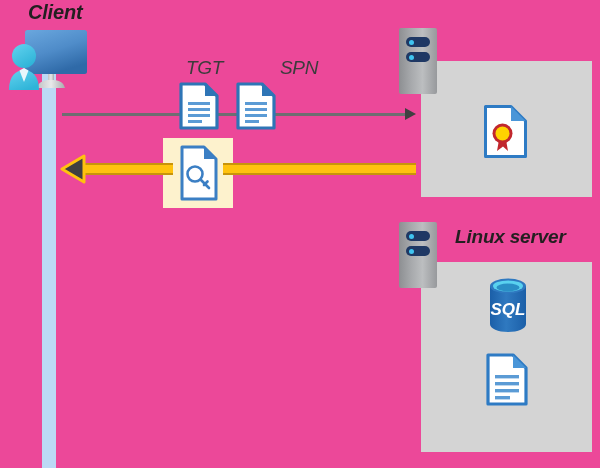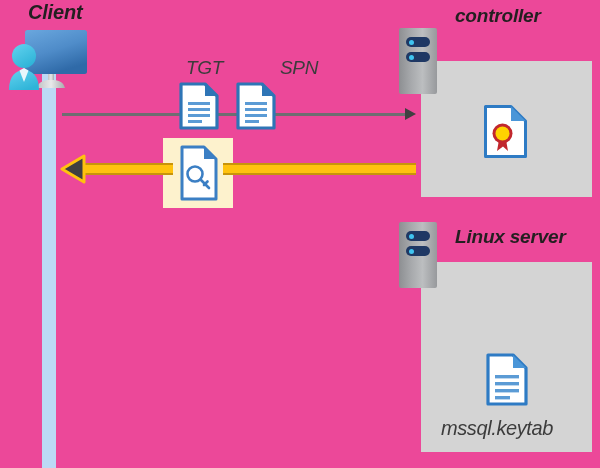--- a/index.html
+++ b/index.html
@@ -231,21 +231,20 @@
   <div class="abs server" id="dc-server">
     <div class="bay b1">
         <span class="led"></span>
       </div>
     <div class="bay b2">
         <span class="led"></span>
       </div>
   </div>
 
   <div class="abs title-bold" id="dc-label">
-    <div>controller</div>
   </div>
 
   <div class="abs docicon" style="left:483px; top:104px;">
     <svg width="45" height="55" viewBox="0 0 45 55" xmlns="http://www.w3.org/2000/svg">
       <path d="M2.5 2.5 H28 L42.5 17 V52.5 H2.5 Z" fill="#ffffff" stroke="#2e7bc4" stroke-width="3" stroke-linejoin="round"></path>
       <path d="M28 2.5 L42.5 17 H28 Z" fill="#4a96d8"></path>
 
       <path d="M16.5 33 L14 47 L20 42.5 L25 47 L22.5 33 Z" fill="#c1272d"></path>
 
       <circle cx="19.5" cy="29.5" r="10" fill="#c1272d"></circle>
@@ -259,29 +258,44 @@
     <div class="bay b1">
         <span class="led"></span>
       </div>
     <div class="bay b2">
         <span class="led"></span>
       </div>
   </div>
 
   <div class="abs title-bold" id="linux-label">Linux server</div>
 
+  <div class="abs" style="left:483px; top:277px;">
+    <svg width="50" height="56" viewBox="0 0 50 56" xmlns="http://www.w3.org/2000/svg">
+      <defs>
+        <linearGradient id="cylGrad" x1="0" y1="0" x2="1" y2="0">
+          <stop offset="0%" stop-color="#1b5fa8"></stop>
+          <stop offset="45%" stop-color="#2f79c0"></stop>
+          <stop offset="100%" stop-color="#1b5fa8"></stop>
+        </linearGradient>
+      </defs>
+      <path d="M7 9 H43 V47 C43 51.5 35 55 25 55 C15 55 7 51.5 7 47 Z" fill="url(#cylGrad)"></path>
+      <ellipse cx="25" cy="9" rx="18" ry="7.5" fill="#2f79c0"></ellipse>
+      <ellipse cx="25" cy="9" rx="15" ry="5.6" fill="#59d2ef"></ellipse>
+      <ellipse cx="25" cy="10.5" rx="11.5" ry="3.9" fill="#2a8fc6"></ellipse>
+      <text x="25" y="38" font-family="Liberation Sans, sans-serif" font-size="17" font-weight="bold" fill="#ffffff" text-anchor="middle">SQL</text>
+    </svg>
+  </div>
 
   <div class="abs docicon" style="left:486px; top:353px;">
     <svg width="42" height="53" viewBox="0 0 42 53" xmlns="http://www.w3.org/2000/svg">
       <path d="M2 2 H27 L40 15 V51 H2 Z" fill="#ffffff" stroke="#2e7bc4" stroke-width="3.2" stroke-linejoin="round"></path>
       <path d="M27 2 L40 15 H27 Z" fill="#4a96d8"></path>
       <g fill="#5b9bd5">
         <rect x="9" y="22" width="24" height="3.4"></rect>
         <rect x="9" y="29" width="24" height="3.4"></rect>
         <rect x="9" y="36" width="24" height="3.4"></rect>
         <rect x="9" y="43" width="15" height="3.4"></rect>
       </g>
     </svg>
   </div>
 
-  <div class="abs" id="keytab-label">mssql.keytab</div>
 
 </div>
 
 </body></html>

